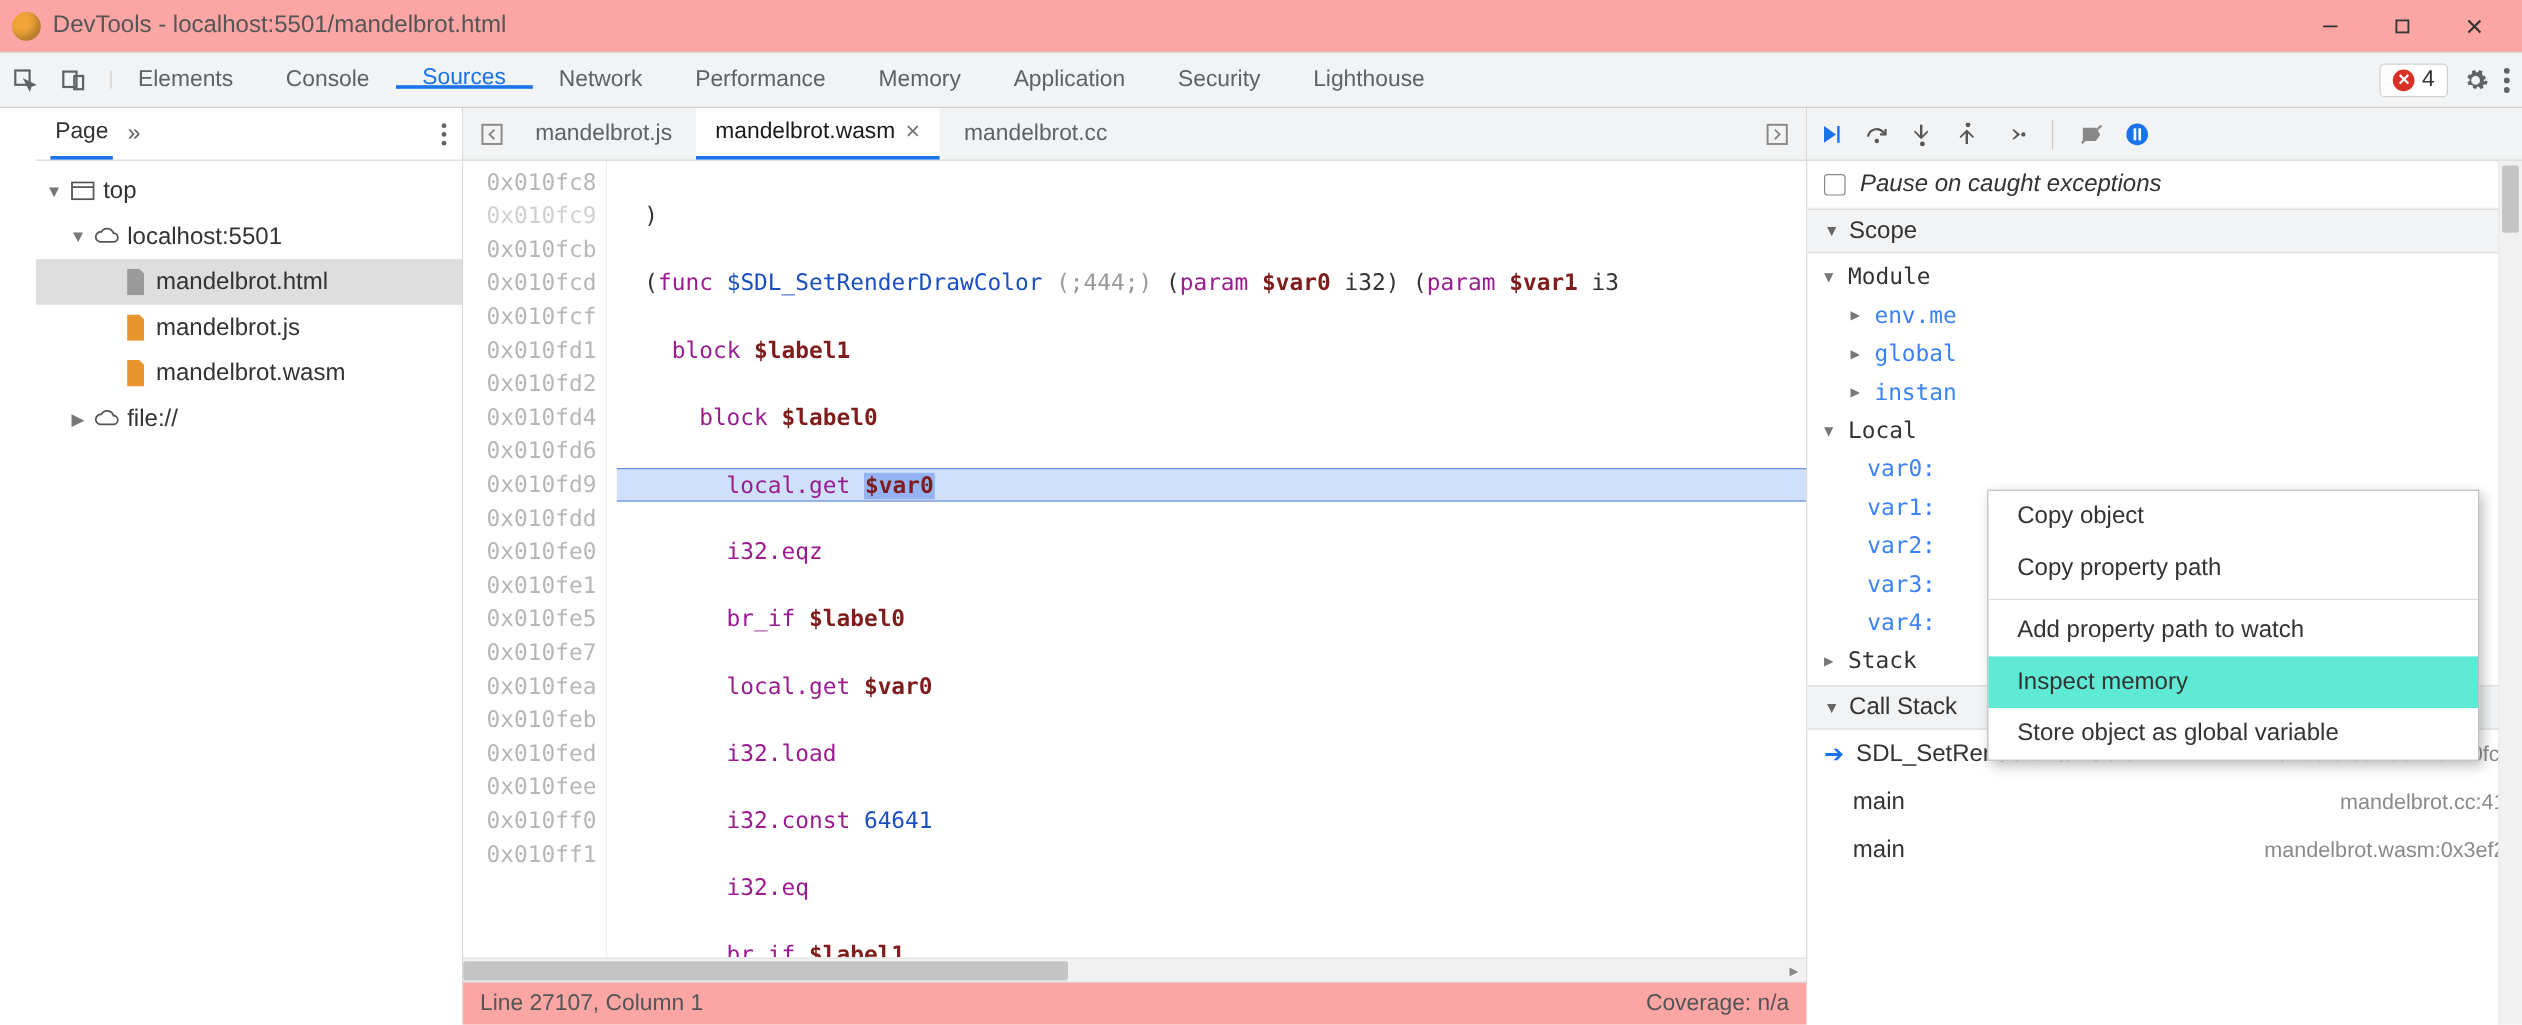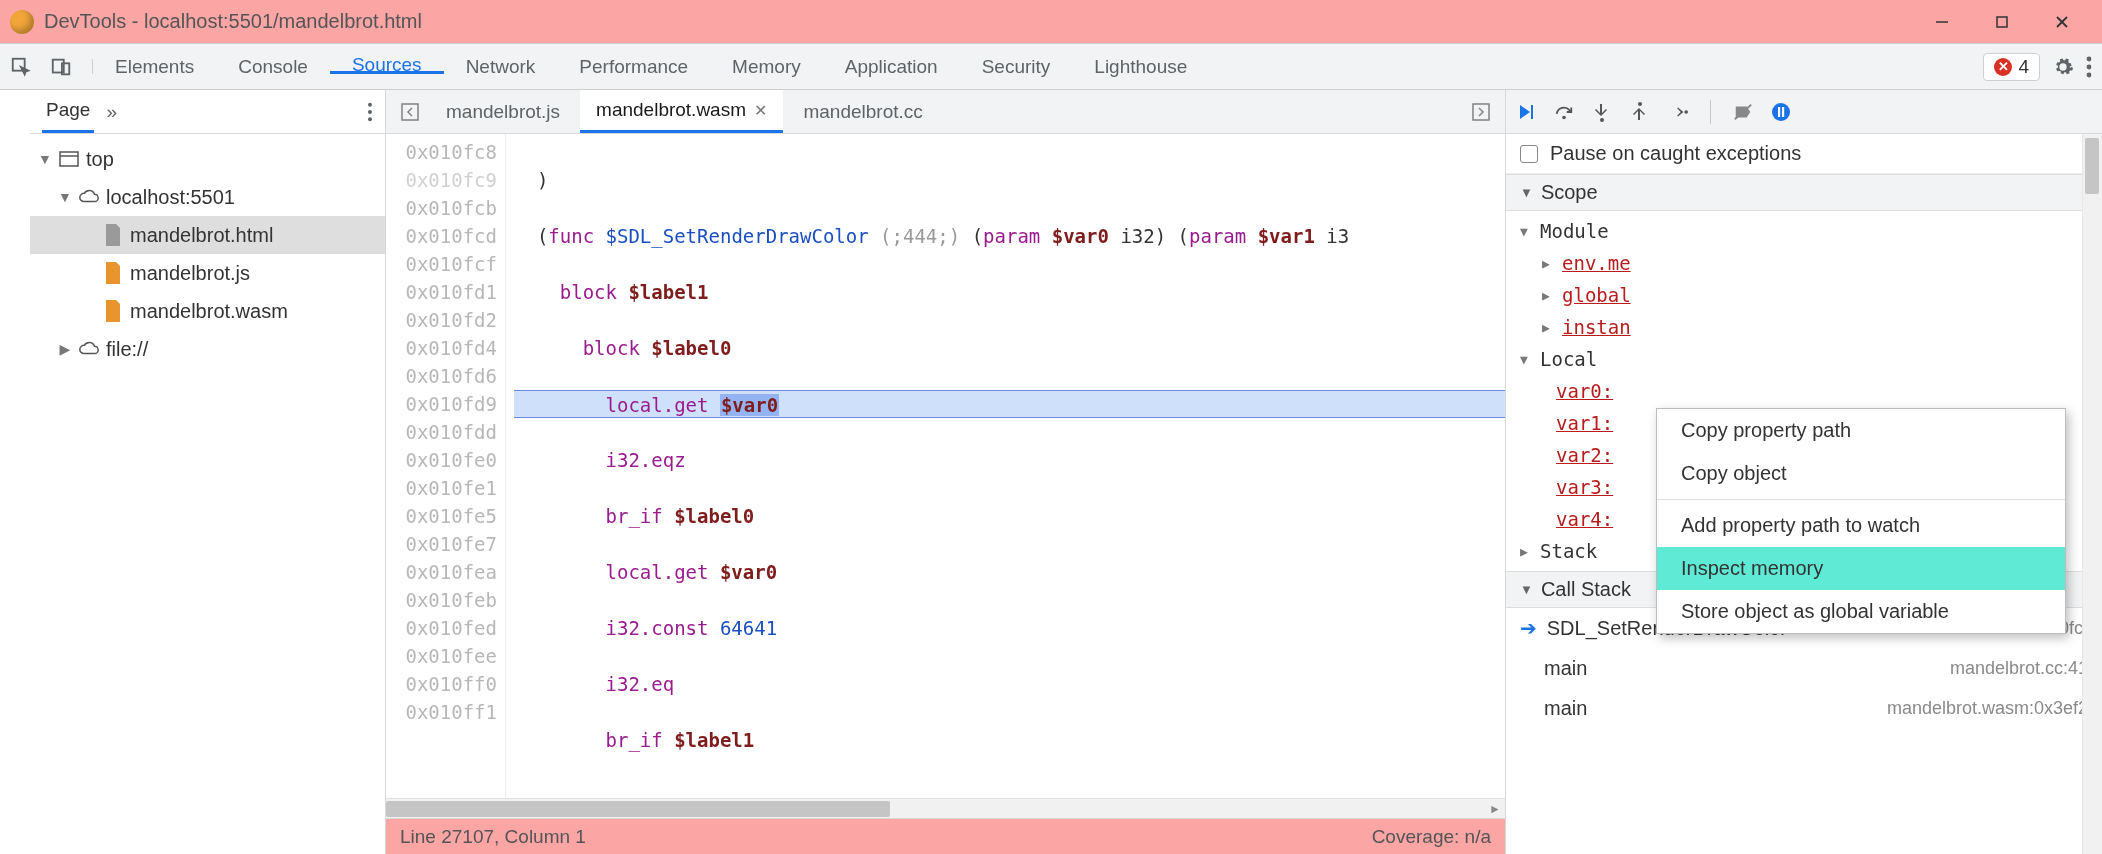--- a/index.html
+++ b/index.html
@@ -73,28 +73,28 @@
 .statusbar .spacer { flex: 1; }
 
 
 .debug { width: 596px; display: flex; flex-direction: column; position: relative; }
 .dbg-toolbar { height: 44px; background: #f1f3f4; border-bottom: 1px solid #d8d8d8; display: flex; align-items: center; padding: 0 10px; gap: 18px; }
 .dbg-toolbar .sep { width: 1px; height: 24px; background: #c8c8c8; margin: 0 4px; }
 .dbg-toolbar svg { width: 20px; height: 20px; }
 .dbg-toolbar .blue { color: #1a73e8; }
 .dbg-toolbar .grey { color: #555; }
 .dbg-body { flex: 1; overflow: hidden; font-size: 20px; }
-.pause-row { display: flex; align-items: center; gap: 12px; padding: 8px 14px; border-bottom: 1px solid #eee; }
+.pause-row { display: flex; align-items: center; gap: 12px; padding: 8px 14px; border-bottom: 1px solid #eee; font-style: italic; }
 .chk { width: 18px; height: 18px; border: 1px solid #888; border-radius: 3px; }
 .section-h { background: #f1f3f4; padding: 6px 14px; display: flex; align-items: center; gap: 8px; border-top: 1px solid #ddd; border-bottom: 1px solid #ddd; color: #333; }
 .section-h .tri { font-size: 13px; color: #666; }
 .scope-list { padding: 4px 0; font-family: Consolas, Menlo, monospace; font-size: 19px; }
 .scope-row { display: flex; align-items: center; height: 32px; padding-left: 14px; gap: 6px; }
 .scope-row .tri { width: 14px; color: #777; font-size: 13px; }
-.scope-name { color: #b91c1c; text-decoration: underline; }
+.scope-name { color: #3b82f6; }
 .callstack { }
 .cs-row { display: flex; align-items: center; height: 40px; padding: 0 14px; gap: 10px; }
 .cs-row .loc { margin-left: auto; color: #8a8a8a; font-size: 18px; }
 .cs-row .ptr { color: #1a73e8; }
 .vscroll { position: absolute; right: 0; top: 44px; bottom: 0; width: 20px; background: #f1f1f1; border-left: 1px solid #e8e8e8; }
 .vscroll .thumb { position: absolute; top: 4px; left: 2px; width: 14px; height: 56px; background: #c5c5c5; border-radius: 2px; }
 
 
 .context-menu { position: absolute; top: 318px; right: 36px; width: 410px; background: #fff; border: 1px solid #bcbcbc; box-shadow: 3px 4px 10px rgba(0,0,0,.25); z-index: 50; font-size: 20px; }
 .context-menu .mi { padding: 10px 24px; cursor: pointer; }
@@ -299,20 +299,21 @@
       </div>
       <div class="codelines">
 <div class="codeline">  )</div>
 <div class="codeline">  (<span class="kw">func</span> <span class="fn">$SDL_SetRenderDrawColor</span> <span class="cm">(;444;)</span> (<span class="kw">param</span> <span class="var">$var0</span> i32) (<span class="kw">param</span> <span class="var">$var1</span> i3</div>
 <div class="codeline">    <span class="kw">block</span> <span class="var">$label1</span></div>
 <div class="codeline">      <span class="kw">block</span> <span class="var">$label0</span></div>
 <div class="codeline hl">        <span class="kw">local.get</span> <span class="hl-token"><span class="var">$var0</span></span></div>
 <div class="codeline">        <span class="kw">i32.eqz</span></div>
 <div class="codeline">        <span class="kw">br_if</span> <span class="var">$label0</span></div>
 <div class="codeline">        <span class="kw">local.get</span> <span class="var">$var0</span></div>
+<div class="codeline">        <span class="kw">i32.load</span></div>
 <div class="codeline">        <span class="kw">i32.const</span> <span class="num">64641</span></div>
 <div class="codeline">        <span class="kw">i32.eq</span></div>
 <div class="codeline">        <span class="kw">br_if</span> <span class="var">$label1</span></div>
 
 
 
 
 
 
 
@@ -455,22 +456,22 @@
           <span class="loc">mandelbrot.wasm:0x3ef2</span>
         </div>
       </div>
     </div>
 
     <div class="vscroll">
       <div class="thumb"></div>
     </div>
 
     <div class="context-menu">
+      <div class="mi">Copy object</div>
       <div class="mi">Copy property path</div>
-      <div class="mi">Copy object</div>
       <div class="sep"></div>
       <div class="mi">Add property path to watch</div>
       <div class="mi hover">Inspect memory</div>
       <div class="mi">Store object as global variable</div>
     </div>
   </div>
 
 </div>
 
 </body></html>

